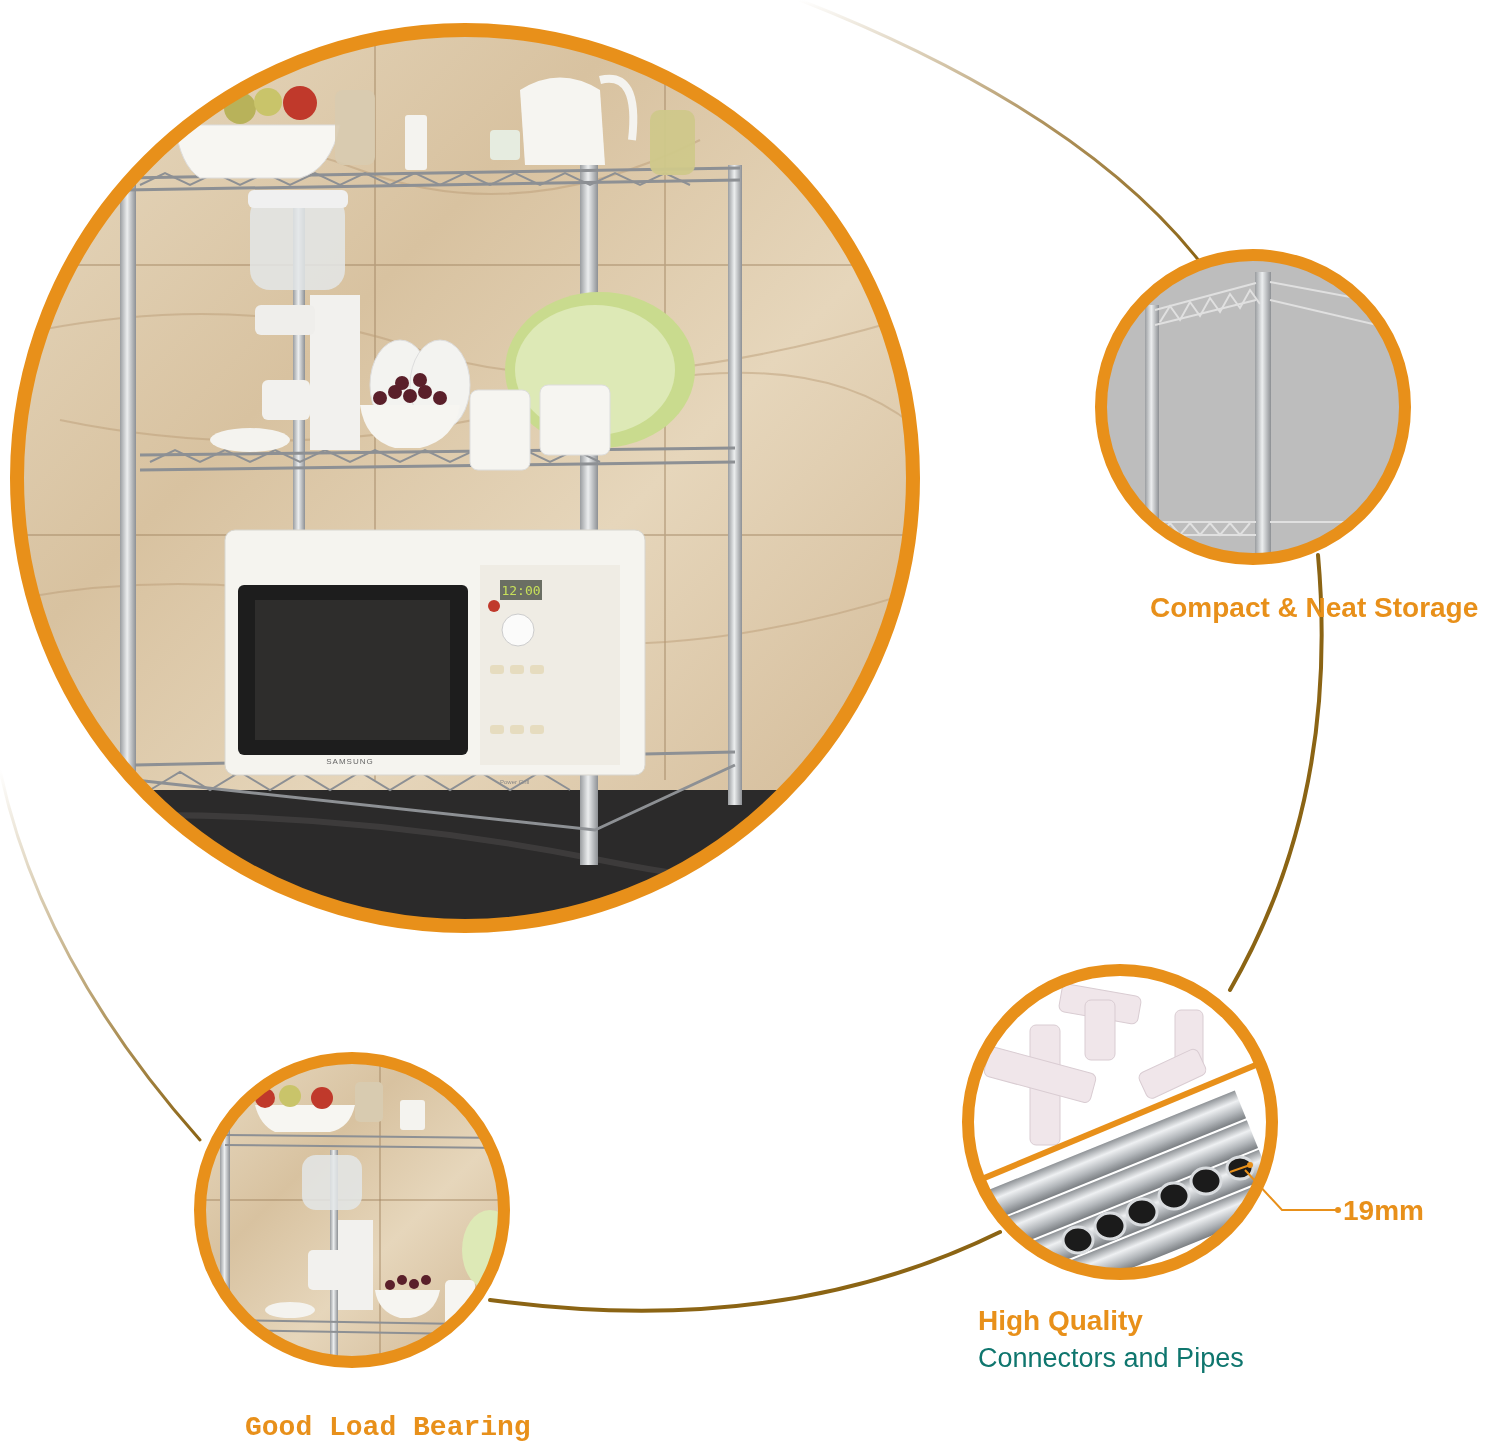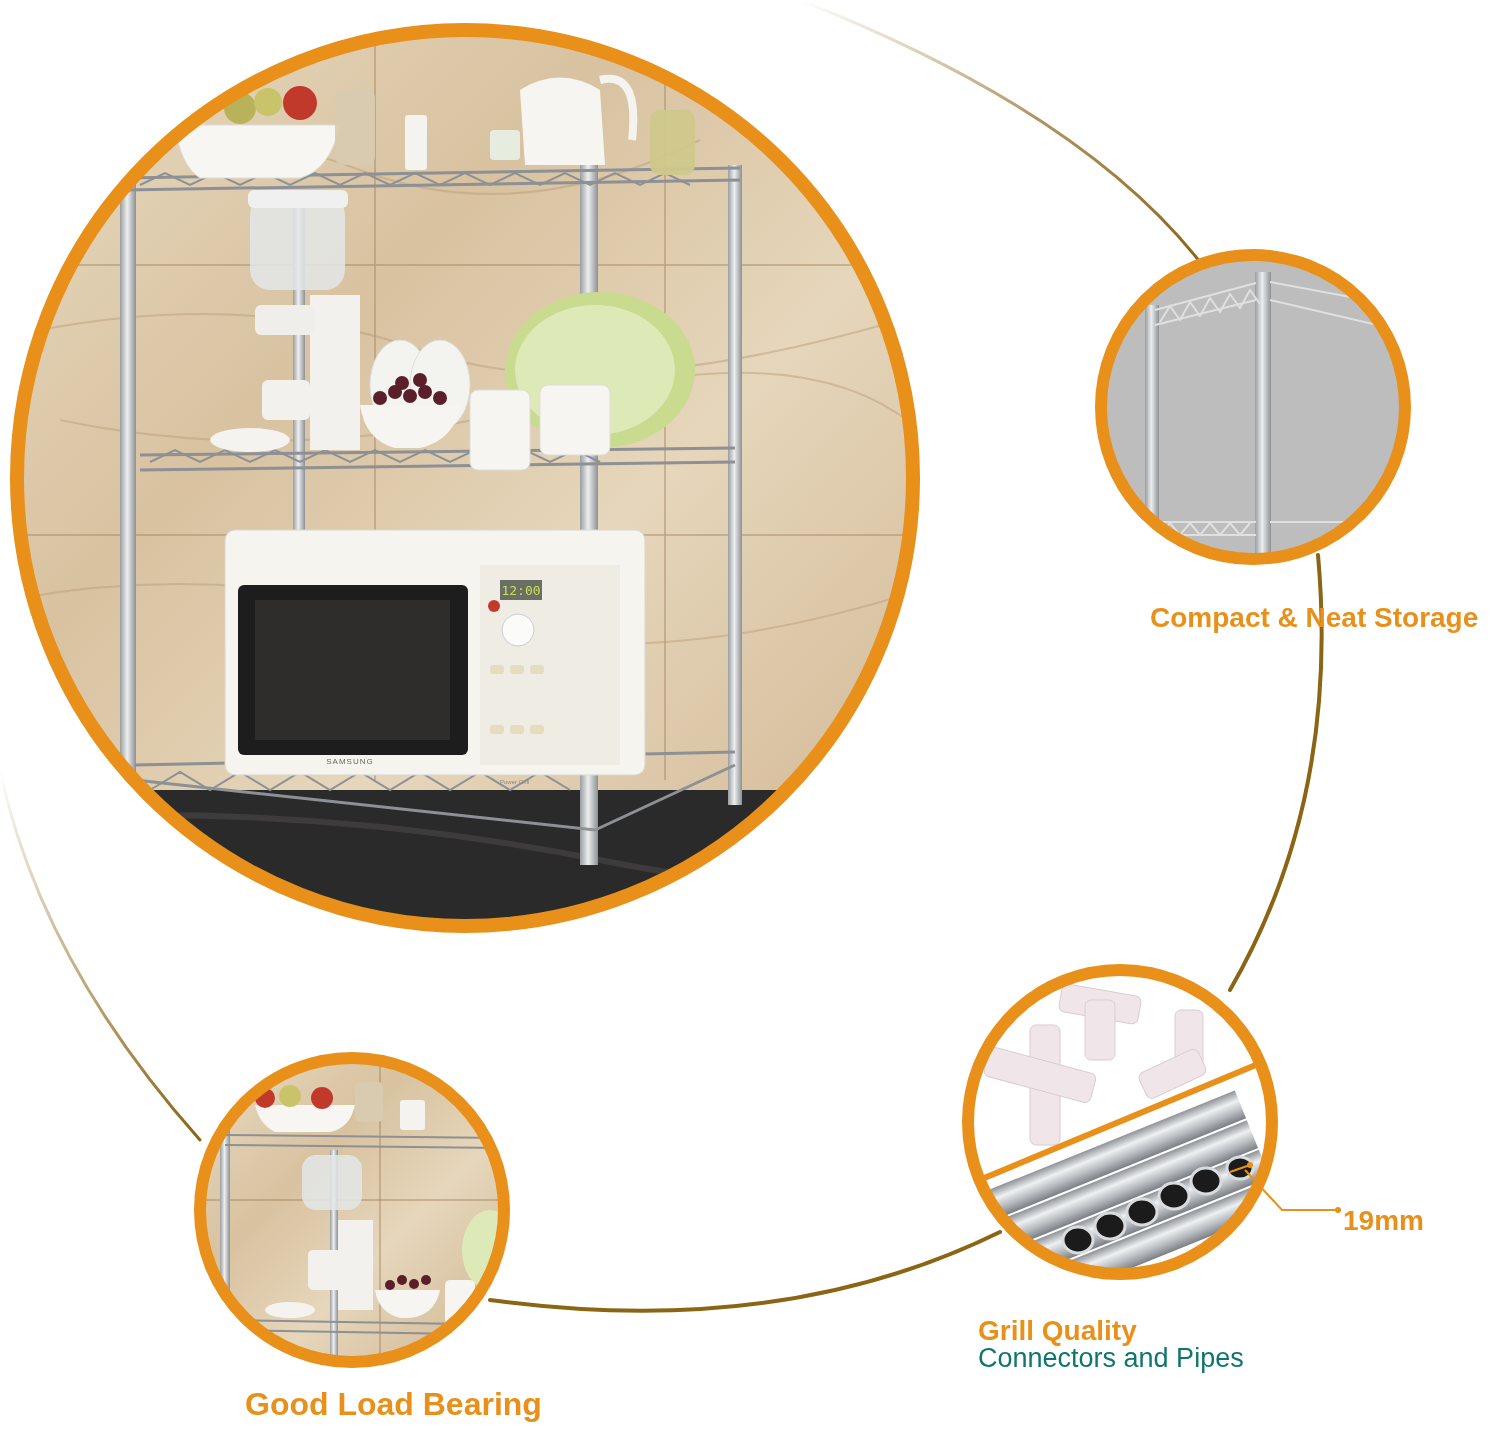--- a/index.html
+++ b/index.html
@@ -1,20 +1,20 @@
 <!DOCTYPE html>
 <html><head>
   <meta charset="utf-8">
   <style>
     html, body { margin: 0; padding: 0; background: #ffffff; }
     body { width: 1500px; height: 1445px; position: relative; overflow: hidden;
            font-family: "Liberation Sans", "DejaVu Sans", sans-serif; }
     .layer { position: absolute; left: 0; top: 0; }
     .label { position: absolute; font-weight: bold; white-space: nowrap; }
-    .caption-orange { color: #E8901A; margin-top: 10px; }
+    .caption-orange { color: #E8901A; }
     .caption-dark { color: #0f766e; font-weight: normal; }
   </style>
 </head>
 <body>
 
 <svg class="layer" width="1500" height="1445" viewBox="0 0 1500 1445">
   <defs>
     <linearGradient id="arcGradTop" x1="0" y1="0" x2="0" y2="1">
       <stop offset="0" stop-color="#ffffff"></stop>
       <stop offset="0.45" stop-color="#b09460"></stop>
@@ -263,16 +263,16 @@
       <ellipse cx="290" cy="1310" rx="25" ry="8" fill="#f4f3ef"></ellipse>
     </g>
     <circle cx="352" cy="1210" r="152" fill="none" stroke="#E8901A" stroke-width="12"></circle>
   </g>
 </svg>
 
 <div class="label caption-orange" style="left:1150px; top:592px; font-size:28px;">Compact &amp; Neat Storage</div>
 
 <div class="label caption-orange" style="left:1343px; top:1195px; font-size:28px;">19mm</div>
 
-<div class="label caption-orange" style="left:978px; top:1305px; font-size:28px;">Grill Quality</div>
+<div class="label caption-orange" style="left:978px; top:1305px; font-size:28px;">High Quality</div>
 <div class="label caption-dark" style="left:978px; top:1343px; font-size:27px;">Connectors and Pipes</div>
 
-<div class="label caption-orange" style="left:245px; top:1376px; font-size:32px;">Good Load Bearing</div>
+<div class="label caption-orange" style="left:245px; top:1412px; font-size:28px;font-family:Liberation Mono, monospace;">Good Load Bearing</div>
 
 </body></html>

